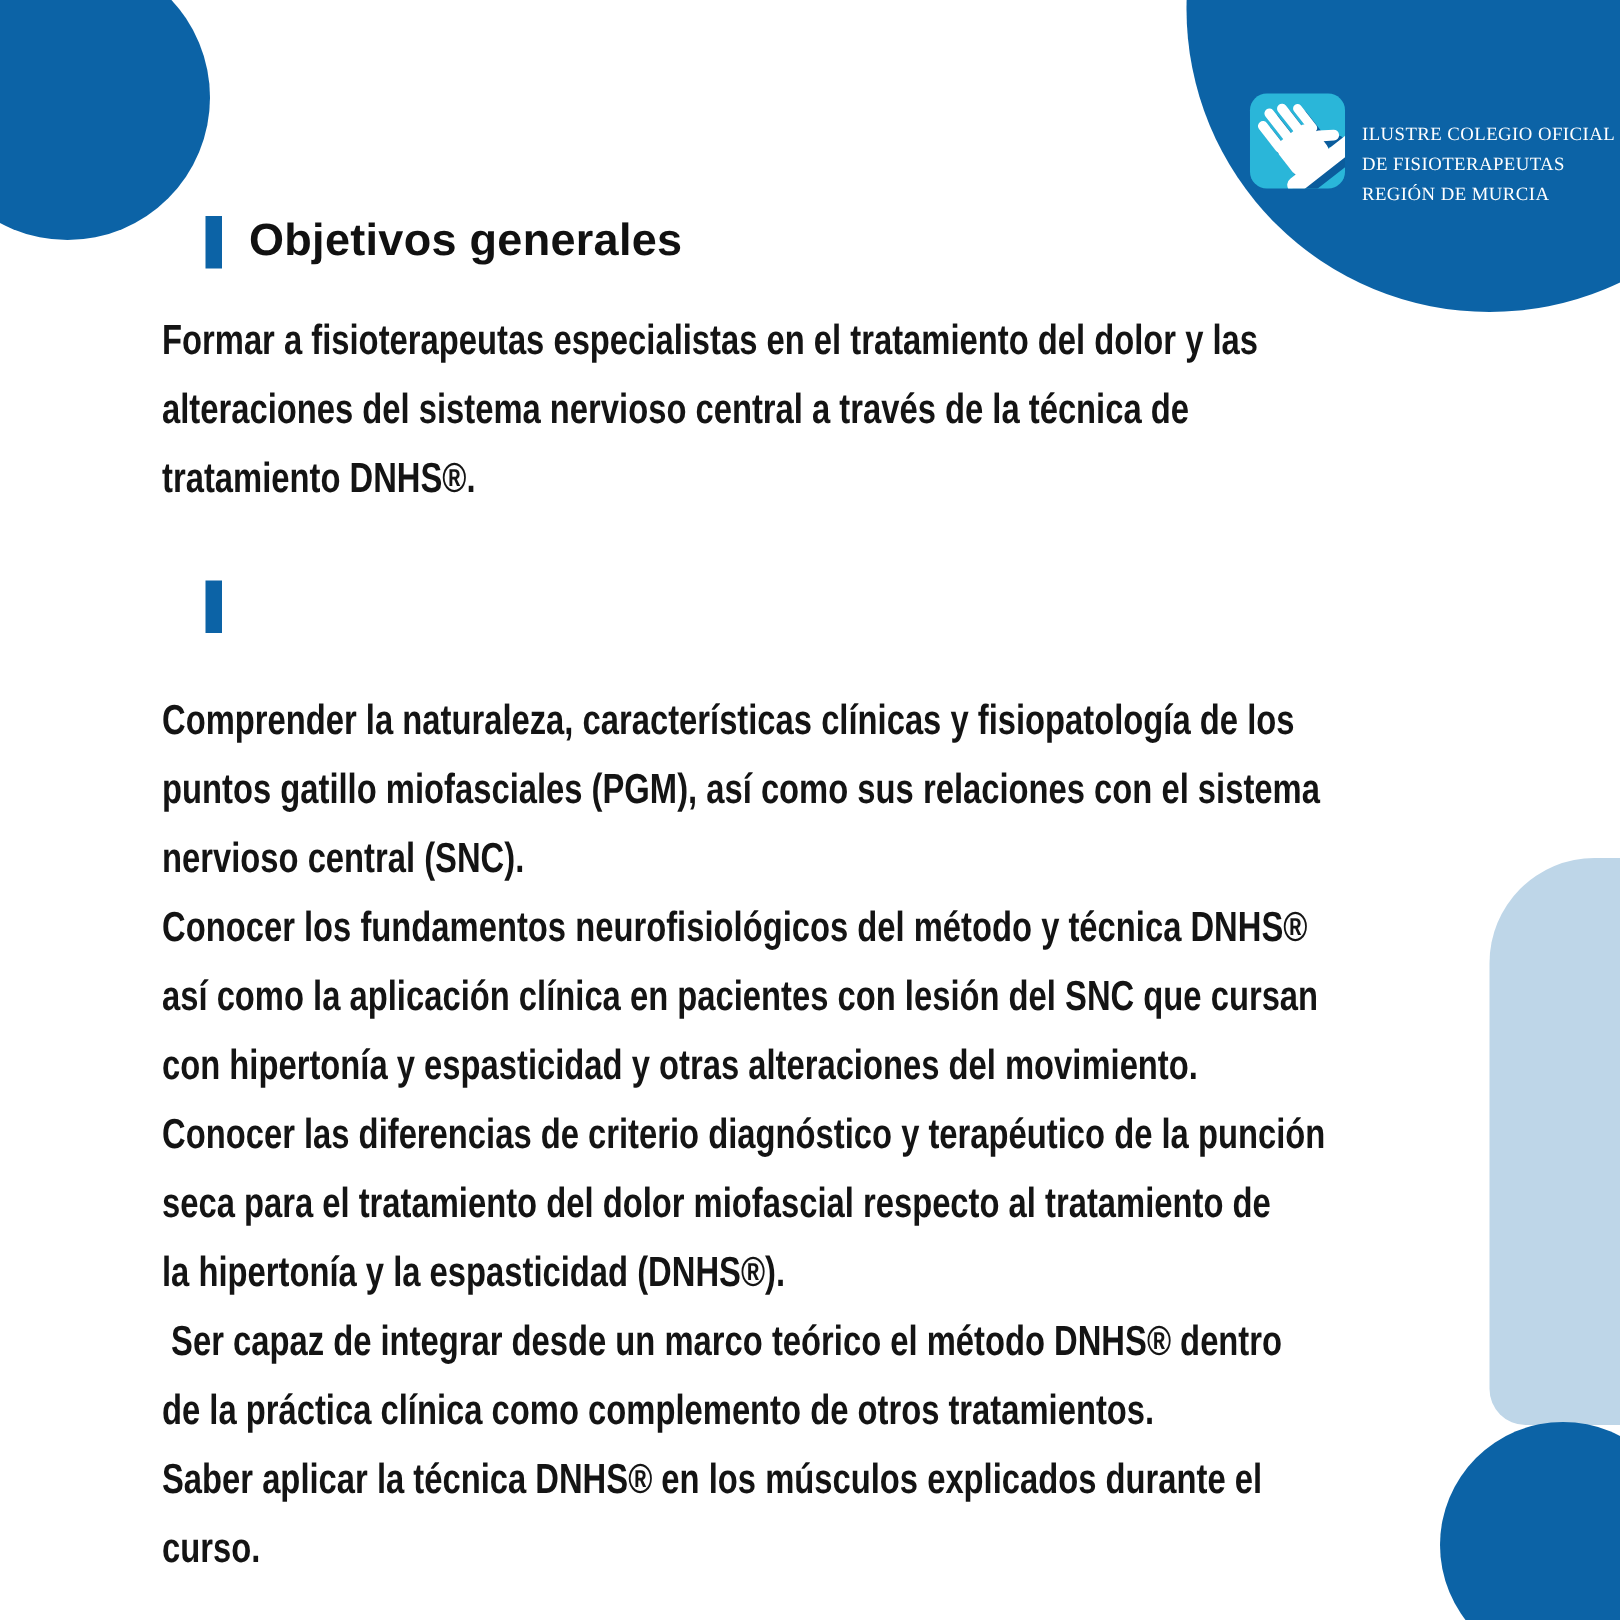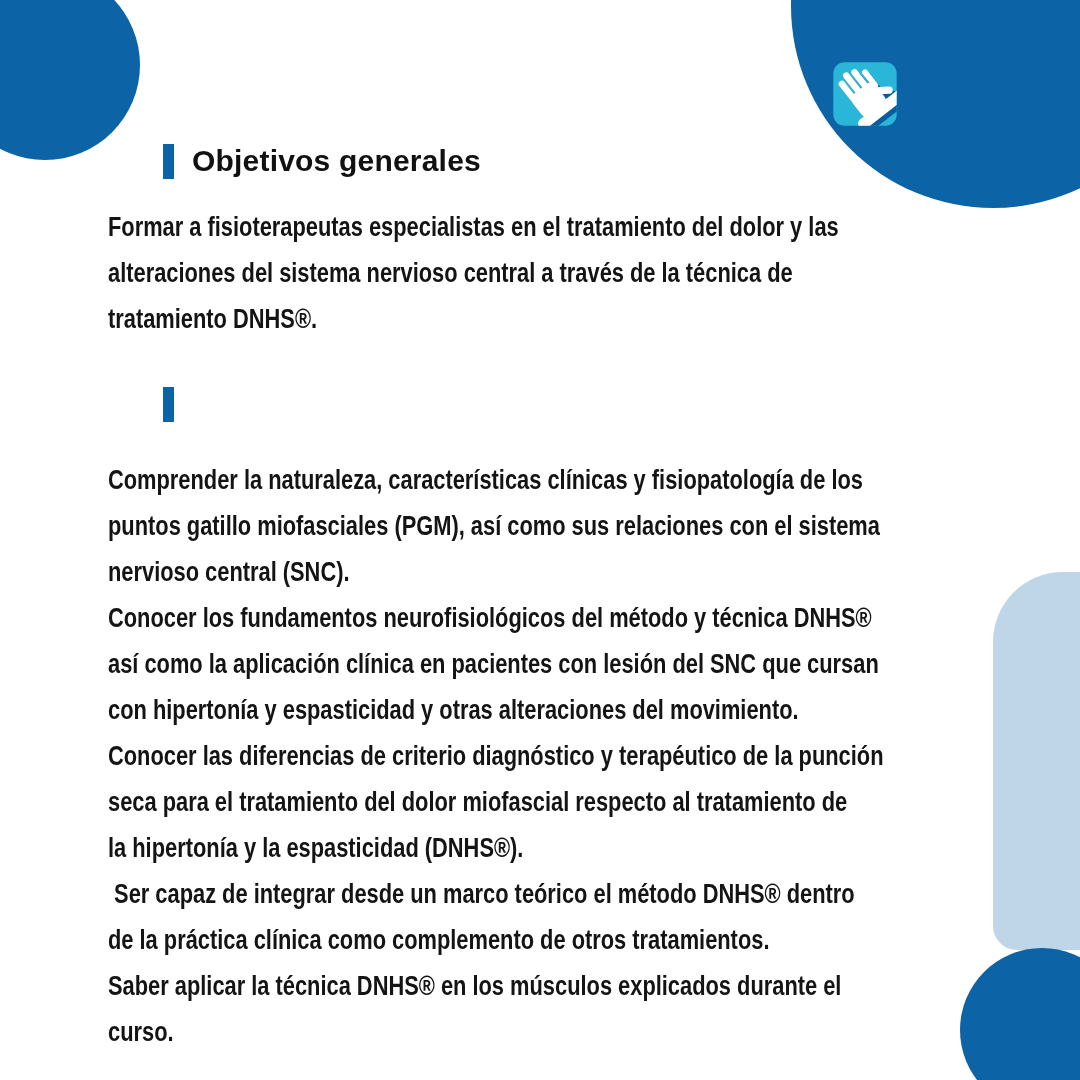--- a/index.html
+++ b/index.html
@@ -34,21 +34,21 @@
   .org-name{
     position:absolute;left:908px;top:79px;
     color:#ffffff;
     font-family:"Liberation Serif", serif;
     font-size:12.5px;line-height:20px;letter-spacing:0.3px;
     white-space:pre-wrap;
   }
   
   .heading-row{
     position:absolute;left:137px;height:36px;
-    display:flex;align-items:center;gap:18px;margin-left:26px;
+    display:flex;align-items:center;gap:18px;
   }
   .heading-row.h1{top:143px;}
   .heading-row.h2{top:386px;}
   .heading-bar{width:11px;height:35px;background:#0c63a6;}
   .heading-text{
     font-size:30px;font-weight:bold;color:#111111;
     letter-spacing:0.2px;
   }
   
   .body-text{
@@ -96,20 +96,23 @@
           <rect x="28" y="40" width="44" height="42" rx="10"></rect>
           <rect x="28" y="12" width="10" height="38" rx="5"></rect>
           <rect x="41" y="6" width="10" height="44" rx="5"></rect>
           <rect x="54" y="10" width="10" height="40" rx="5"></rect>
           <rect x="67" y="20" width="9" height="34" rx="4.5"></rect>
           <rect x="70" y="52" width="26" height="11" rx="5.5" transform="rotate(35 70 52)"></rect>
         </g>
       </g>
     </svg>
   </div>
+  <div class="org-name">ILUSTRE COLEGIO OFICIAL
+DE FISIOTERAPEUTAS
+REGIÓN DE MURCIA</div>
 
   <div class="heading-row h1">
     <div class="heading-bar"></div>
     <div class="heading-text">Objetivos generales</div>
   </div>
   <div class="body-text p1">Formar a fisioterapeutas especialistas en el tratamiento del dolor y las
 alteraciones del sistema nervioso central a través de la técnica de
 tratamiento DNHS®.</div>
 
   <div class="heading-row h2">

